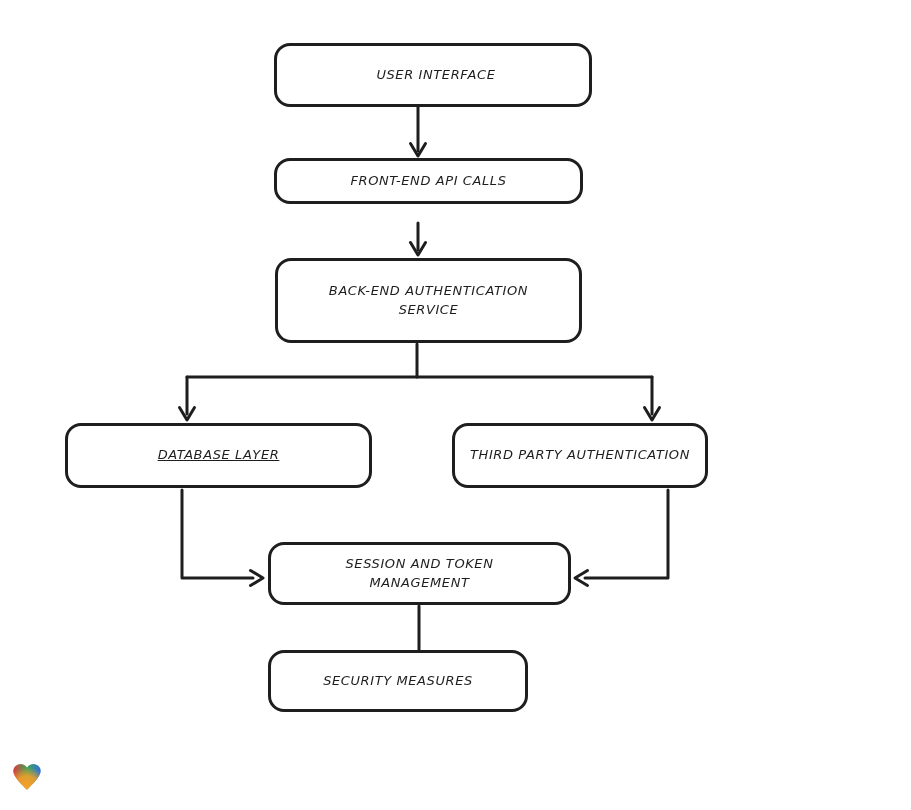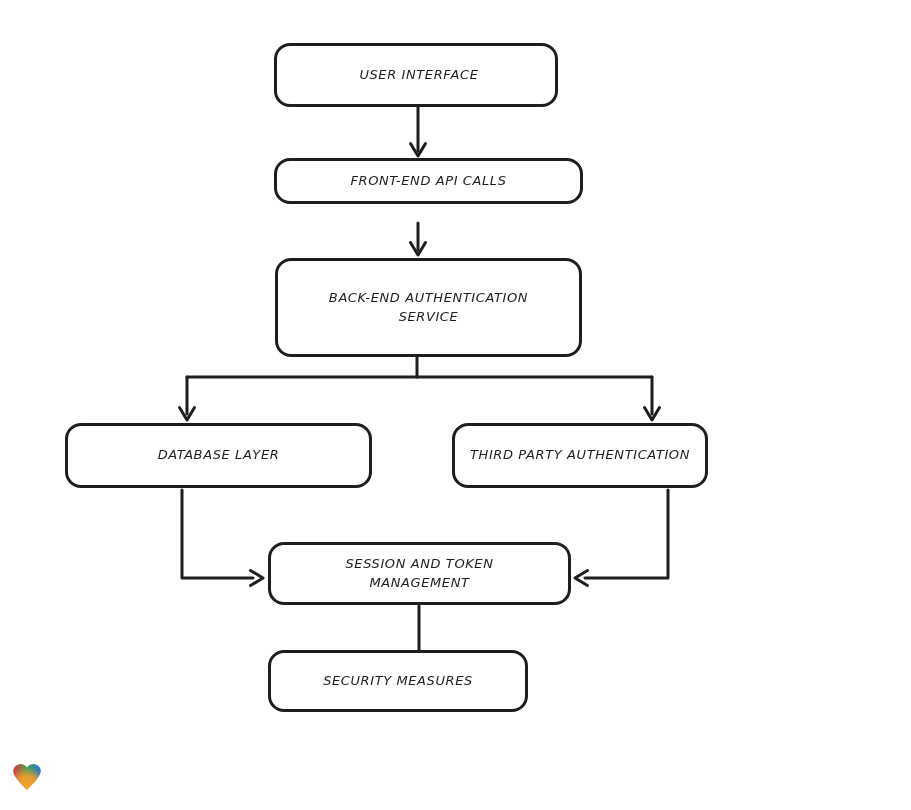--- a/index.html
+++ b/index.html
@@ -43,25 +43,25 @@
     font-size: 13px;
     font-style: italic;
     font-weight: 500;
     letter-spacing: 0.6px;
     line-height: 1.45;
     text-transform: uppercase;
     cursor: default;
   }
   .node .label { display: inline-block; }
   
-  .n-user-interface        { left: 274px; top: 43px;  width: 284px; height: 64px; padding-left: 6px; }
+  .n-user-interface        { left: 274px; top: 43px;  width: 318px; height: 64px; padding-left: 6px; }
   .n-front-end-api-calls   { left: 274px; top: 158px; width: 309px; height: 46px; }
-  .n-back-end-auth-service { left: 275px; top: 258px; width: 307px; height: 99px; }
+  .n-back-end-auth-service { left: 275px; top: 258px; width: 307px; height: 85px; }
   .n-back-end-auth-service .label { max-width: 225px; }
-  .n-database-layer        { left: 65px;  top: 423px; width: 307px; height: 65px; }
+  .n-database-layer        { left: 65px;  top: 423px; width: 307px; height: 65px; text-decoration: underline; }
   .n-third-party-auth      { left: 452px; top: 423px; width: 256px; height: 65px; }
   .n-session-token-mgmt    { left: 268px; top: 542px; width: 303px; height: 63px; }
   .n-session-token-mgmt .label { max-width: 185px; }
   .n-security-measures     { left: 268px; top: 650px; width: 260px; height: 62px; }
   .logo {
     position: absolute;
     left: 9px;
     top: 759px;
     width: 36px;
     height: 36px;

